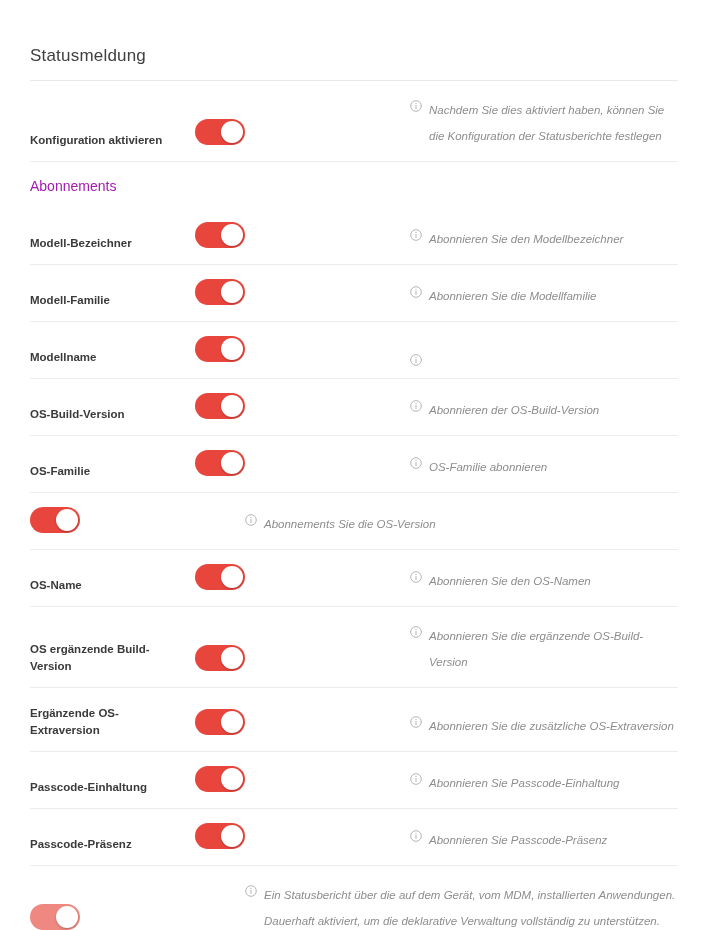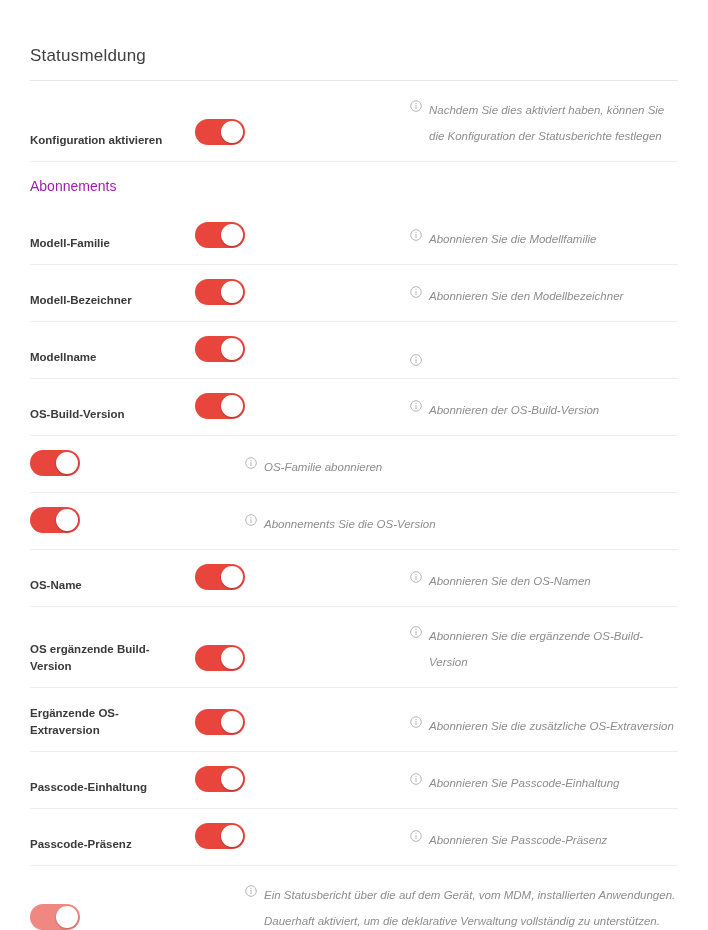--- a/index.html
+++ b/index.html
@@ -132,58 +132,58 @@
           <rect x="5.5" y="2.9" width="1" height="1.2" fill="#b5b5b5"></rect>
         </svg>
       </span>
       <span class="hint-text">Nachdem Sie dies aktiviert haben, können Sie die Konfiguration der Statusberichte festlegen</span>
     </div>
   </div>
 
   <div class="section-heading">Abonnements</div>
 
   <div class="row">
+    <div class="row-label">Modell-Bezeichner</div>
+    <div class="row-control">
+      <div class="toggle" title="Ein">
+        <div class="knob"></div>
+      </div>
+    </div>
+    <div class="row-hint">
+      <span class="info-icon">
+        <svg viewBox="0 0 12 12" width="12" height="12" aria-hidden="true">
+          <circle cx="6" cy="6" r="5.3" fill="none" stroke="#b5b5b5" stroke-width="1"></circle>
+          <rect x="5.5" y="5" width="1" height="4" fill="#b5b5b5"></rect>
+          <rect x="5.5" y="2.9" width="1" height="1.2" fill="#b5b5b5"></rect>
+        </svg>
+      </span>
+      <span class="hint-text">Abonnieren Sie den Modellbezeichner</span>
+    </div>
+  </div>
+
+  <div class="row">
     <div class="row-label">Modell-Familie</div>
     <div class="row-control">
       <div class="toggle" title="Ein">
         <div class="knob"></div>
       </div>
     </div>
     <div class="row-hint">
       <span class="info-icon">
         <svg viewBox="0 0 12 12" width="12" height="12" aria-hidden="true">
           <circle cx="6" cy="6" r="5.3" fill="none" stroke="#b5b5b5" stroke-width="1"></circle>
           <rect x="5.5" y="5" width="1" height="4" fill="#b5b5b5"></rect>
           <rect x="5.5" y="2.9" width="1" height="1.2" fill="#b5b5b5"></rect>
         </svg>
       </span>
       <span class="hint-text">Abonnieren Sie die Modellfamilie</span>
     </div>
   </div>
 
   <div class="row">
-    <div class="row-label">Modell-Bezeichner</div>
-    <div class="row-control">
-      <div class="toggle" title="Ein">
-        <div class="knob"></div>
-      </div>
-    </div>
-    <div class="row-hint">
-      <span class="info-icon">
-        <svg viewBox="0 0 12 12" width="12" height="12" aria-hidden="true">
-          <circle cx="6" cy="6" r="5.3" fill="none" stroke="#b5b5b5" stroke-width="1"></circle>
-          <rect x="5.5" y="5" width="1" height="4" fill="#b5b5b5"></rect>
-          <rect x="5.5" y="2.9" width="1" height="1.2" fill="#b5b5b5"></rect>
-        </svg>
-      </span>
-      <span class="hint-text">Abonnieren Sie den Modellbezeichner</span>
-    </div>
-  </div>
-
-  <div class="row">
     <div class="row-label">Modellname</div>
     <div class="row-control">
       <div class="toggle" title="Ein">
         <div class="knob"></div>
       </div>
     </div>
     <div class="row-hint">
       <span class="info-icon">
         <svg viewBox="0 0 12 12" width="12" height="12" aria-hidden="true">
           <circle cx="6" cy="6" r="5.3" fill="none" stroke="#b5b5b5" stroke-width="1"></circle>
@@ -207,20 +207,21 @@
           <circle cx="6" cy="6" r="5.3" fill="none" stroke="#b5b5b5" stroke-width="1"></circle>
           <rect x="5.5" y="5" width="1" height="4" fill="#b5b5b5"></rect>
           <rect x="5.5" y="2.9" width="1" height="1.2" fill="#b5b5b5"></rect>
         </svg>
       </span>
       <span class="hint-text">Abonnieren der OS-Build-Version</span>
     </div>
   </div>
 
   <div class="row">
+    <div class="row-label">OS-Familie</div>
     <div class="row-control">
       <div class="toggle" title="Ein">
         <div class="knob"></div>
       </div>
     </div>
     <div class="row-hint">
       <span class="info-icon">
         <svg viewBox="0 0 12 12" width="12" height="12" aria-hidden="true">
           <circle cx="6" cy="6" r="5.3" fill="none" stroke="#b5b5b5" stroke-width="1"></circle>
           <rect x="5.5" y="5" width="1" height="4" fill="#b5b5b5"></rect>

